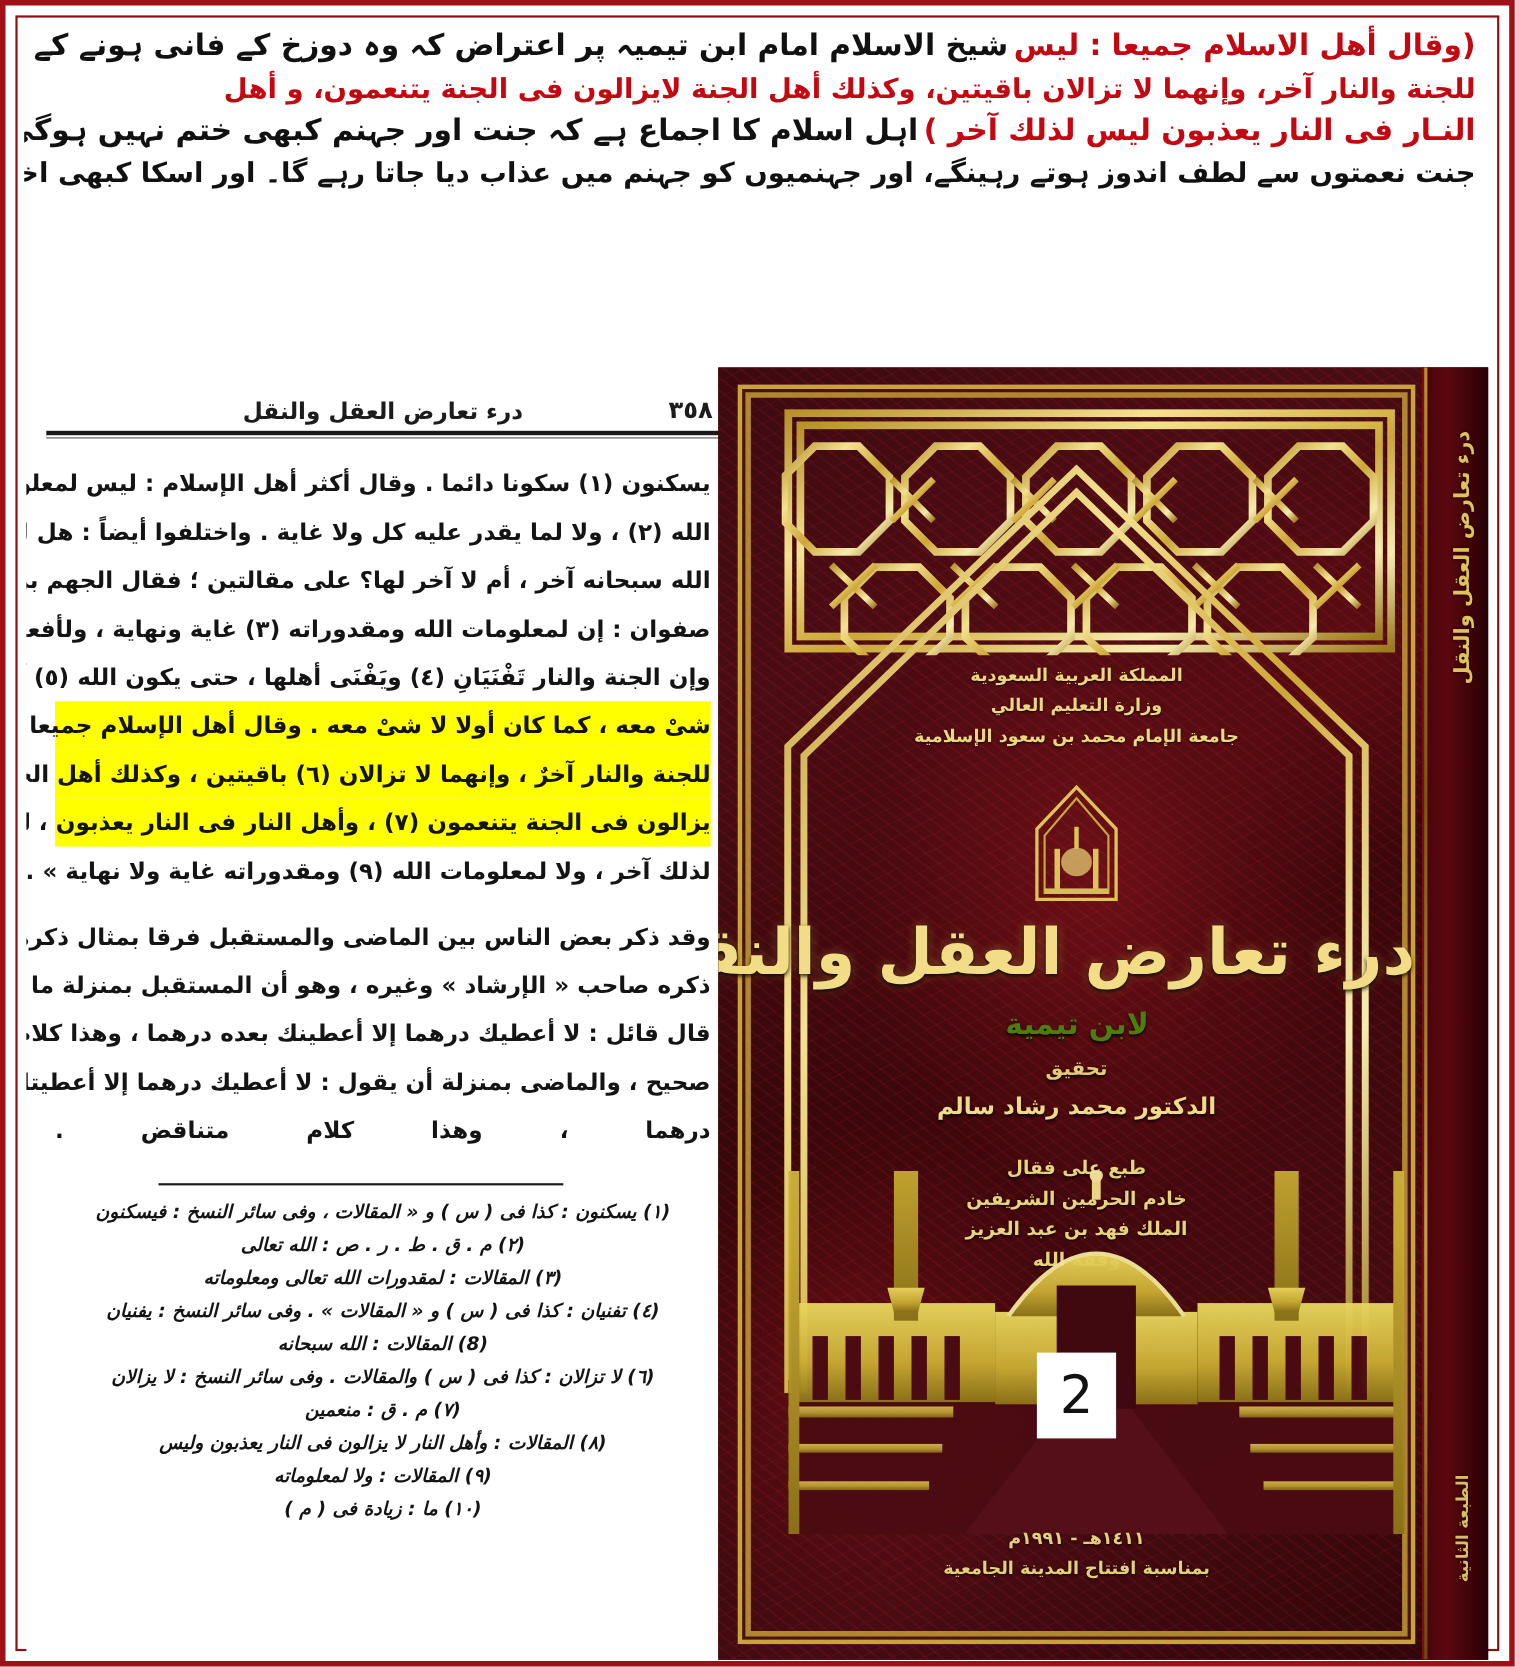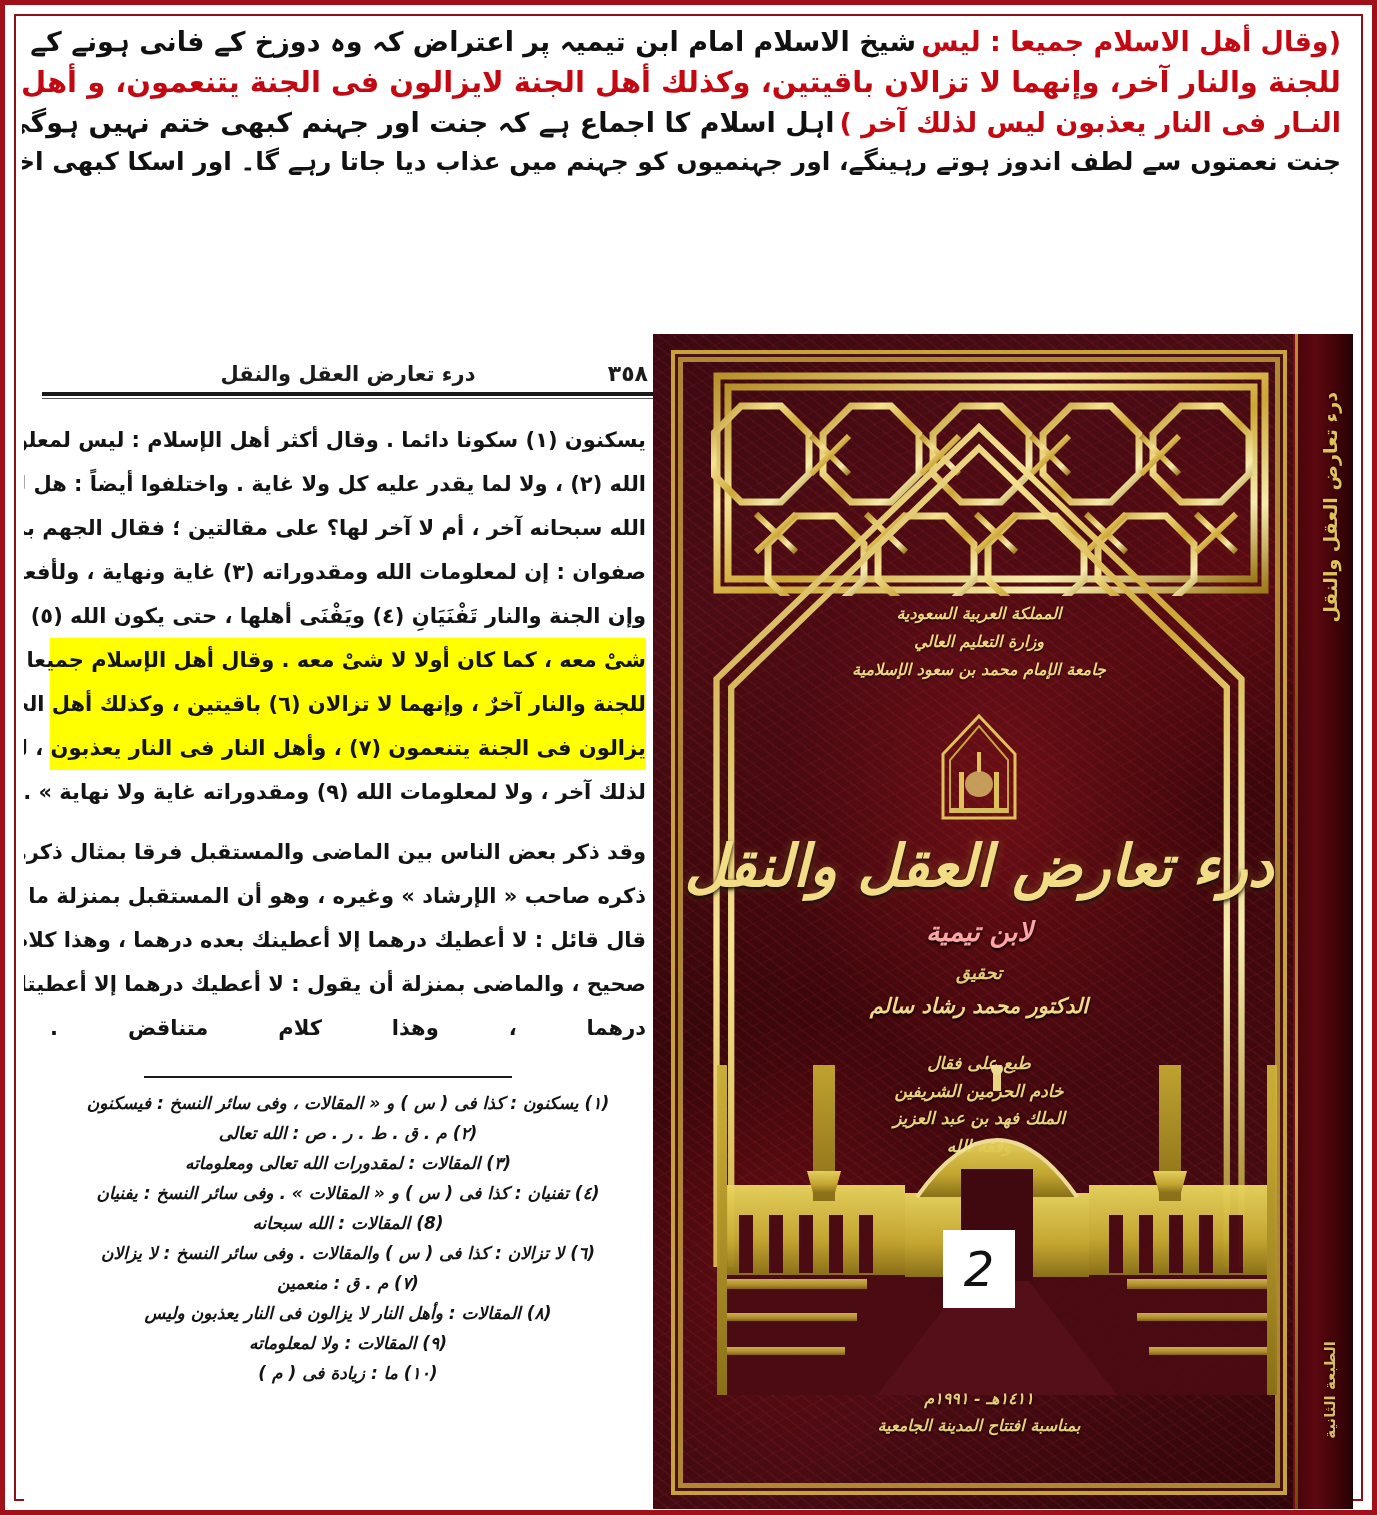--- a/index.html
+++ b/index.html
@@ -44,21 +44,21 @@
     margin:0 0 12px 0;
     font-family:"DejaVu Sans","Liberation Sans",sans-serif;
   }
   .bline.r{color:#c40812;}
   .bline.k{color:#111111;}
   .mixed{ display:block; white-space:nowrap; margin:0 0 12px 0; line-height:1.02;}
   .mixed span{font-size:27px;font-weight:700;}
   .seg-red{color:#c40812;}
   .seg-black{color:#111;}
   .b1{font-size:24px;}
-  .b2{font-size:29px;}
+  .b2{font-size:25px;}
   .b3{font-size:26px;}
   .b4{font-size:25px;}
 
   
   #scan{
     position:absolute;left:8px;top:318px;width:648px;height:1175px;
     background:#fff;
     direction:rtl;
     overflow:hidden;
   }
@@ -169,21 +169,21 @@
     position:absolute;bottom:70px;right:14px;
     writing-mode:vertical-rl;
     transform:rotate(180deg);
     color:#d9bd63;
     font-size:15px;font-weight:700;
     letter-spacing:1px;
     white-space:nowrap;
     text-shadow:0 0 3px rgba(0,0,0,.8);
   }
   #cover-face{
-    position:absolute;left:18px;top:16px;right:66px;bottom:14px;font-style:italic;
+    position:absolute;left:18px;top:16px;right:66px;bottom:14px;
   }
   .frame-outer{
     position:absolute;inset:0;
     border:4px solid rgba(214,176,62,.92);
     box-shadow:inset 0 0 0 3px rgba(60,7,12,.9), inset 0 0 0 8px rgba(214,176,62,.75);
   }
   
   #lattice{
     position:absolute;left:16px;right:16px;top:16px;height:230px;
     overflow:hidden;
@@ -209,21 +209,21 @@
     position:absolute;left:0;right:0;top:482px;
     text-align:center;
     color:#f2dd86;
     font-size:58px;font-weight:700;
     letter-spacing:-2px;
     text-shadow:0 2px 4px rgba(0,0,0,.9),0 0 10px rgba(240,200,90,.35);
     white-space:nowrap;
   }
   #book-author{
     position:absolute;left:1px;right:0;top:566px;
-    text-align:center;color:#fca5a5;
+    text-align:center;color:#4d7c0f;
     font-size:27px;font-weight:700;
     text-shadow:0 2px 3px rgba(0,0,0,.9);
   }
   #tahqiq-label{
     position:absolute;left:0;right:0;top:612px;
     text-align:center;color:#e2cc78;
     font-size:18px;font-weight:700;
     text-shadow:0 1px 3px rgba(0,0,0,.9);
   }
   #editor{

